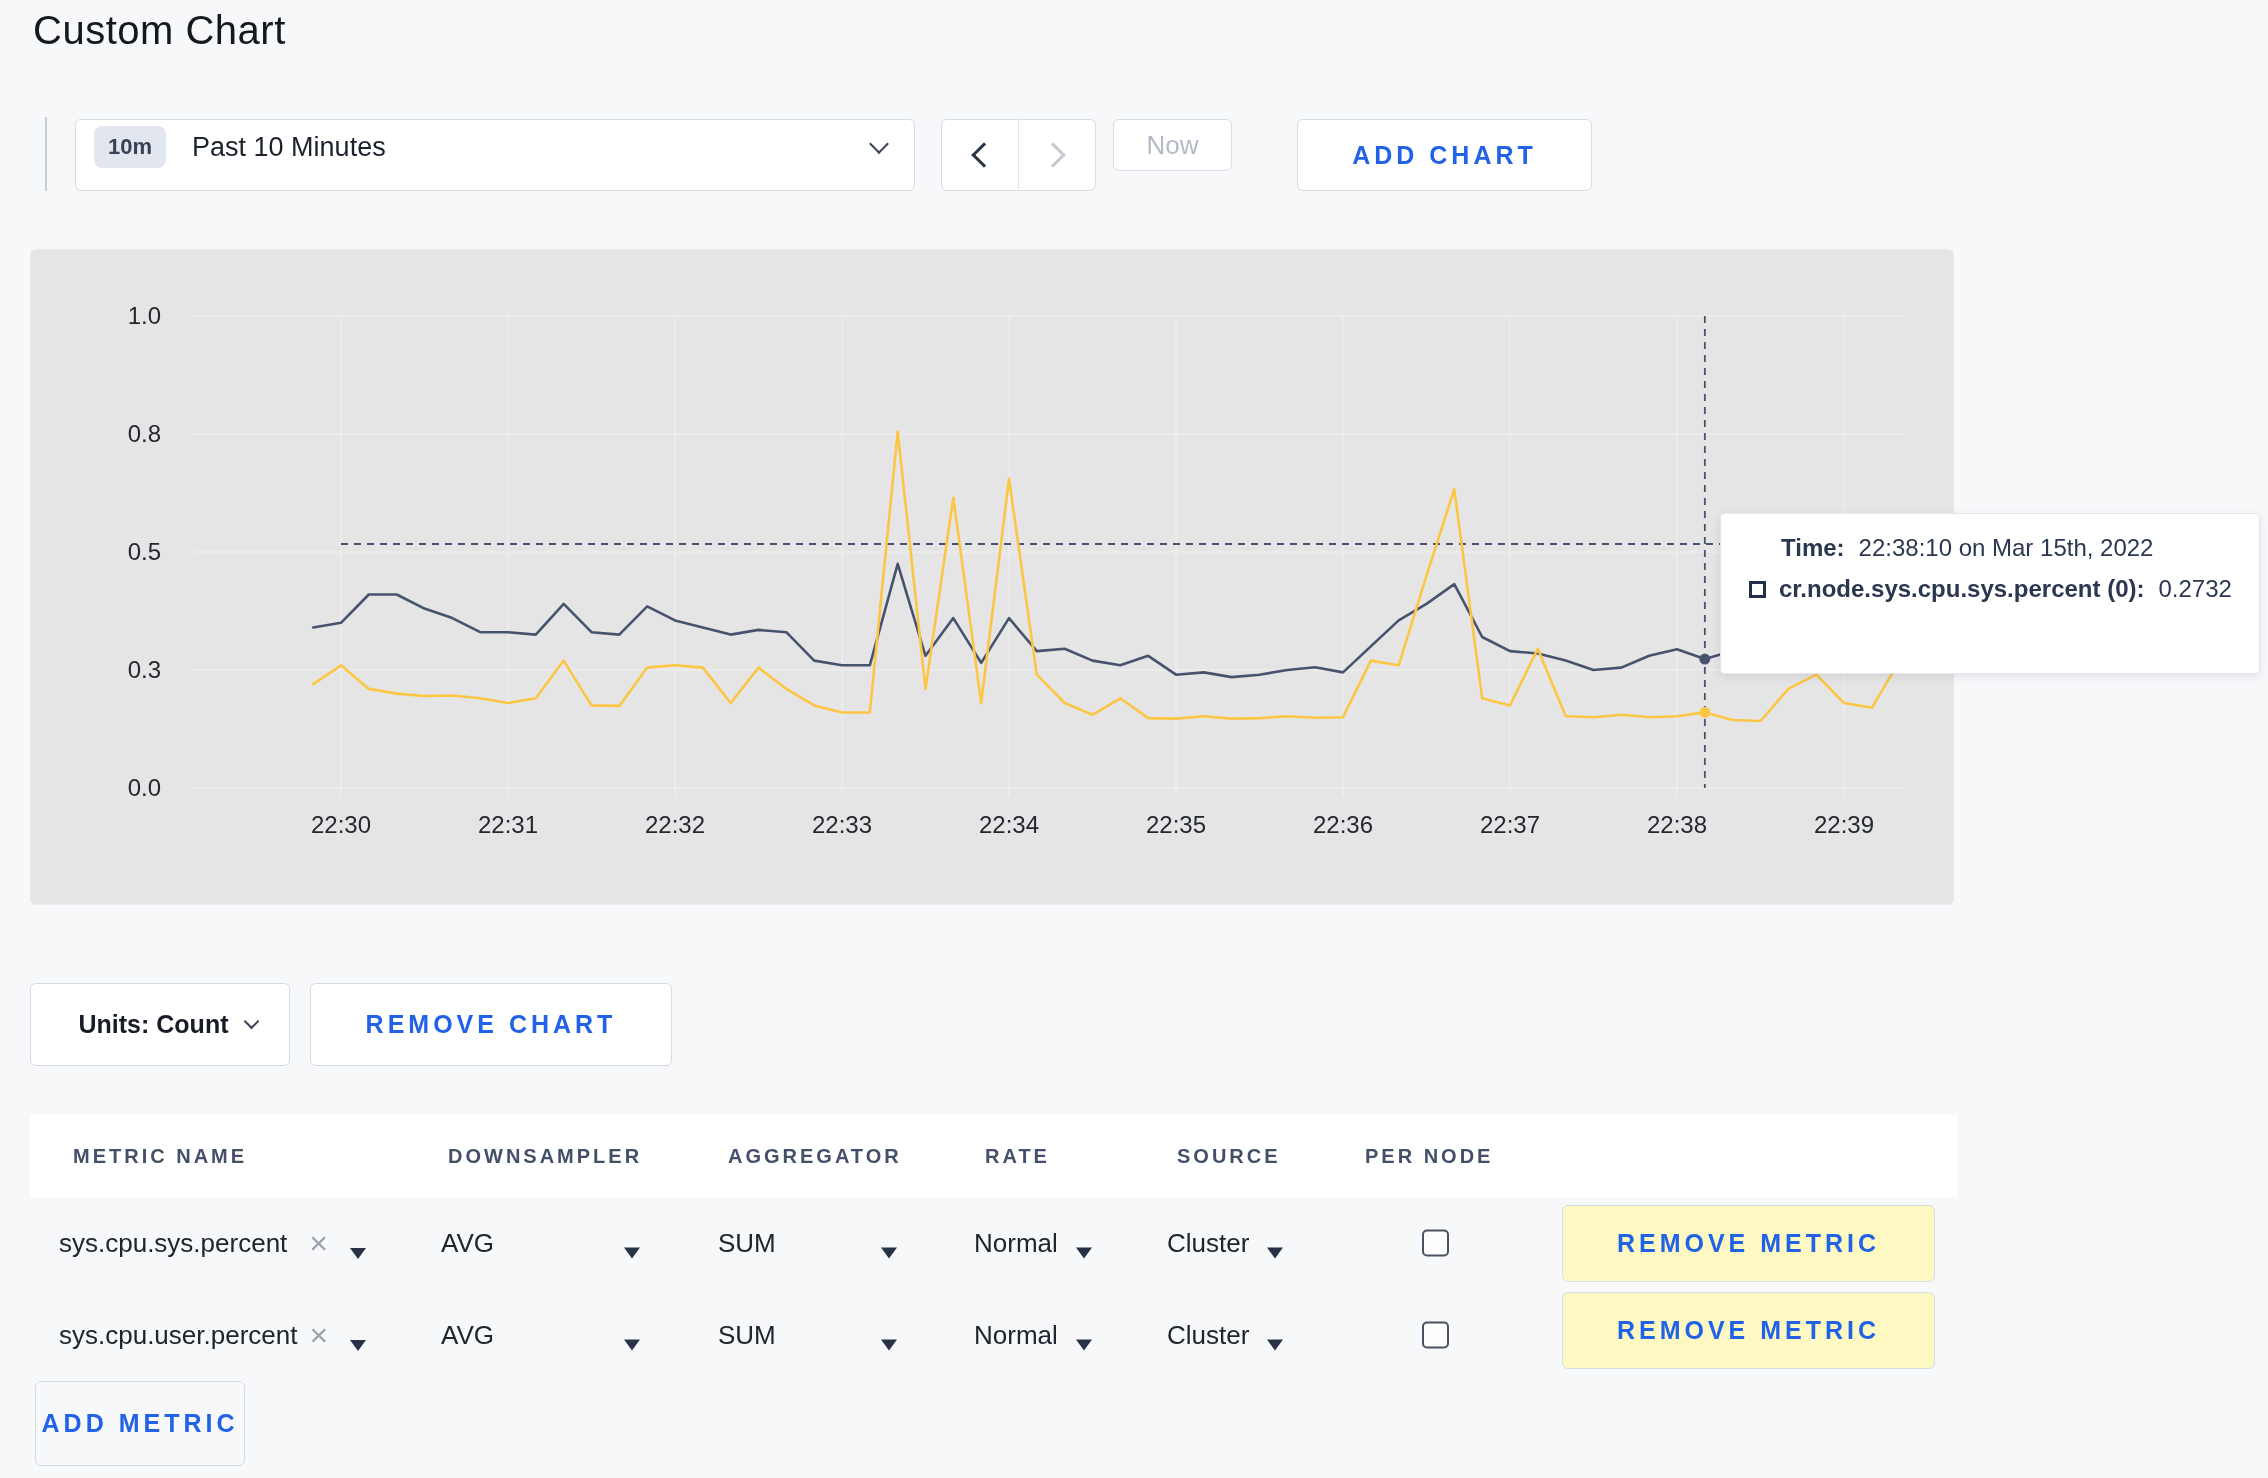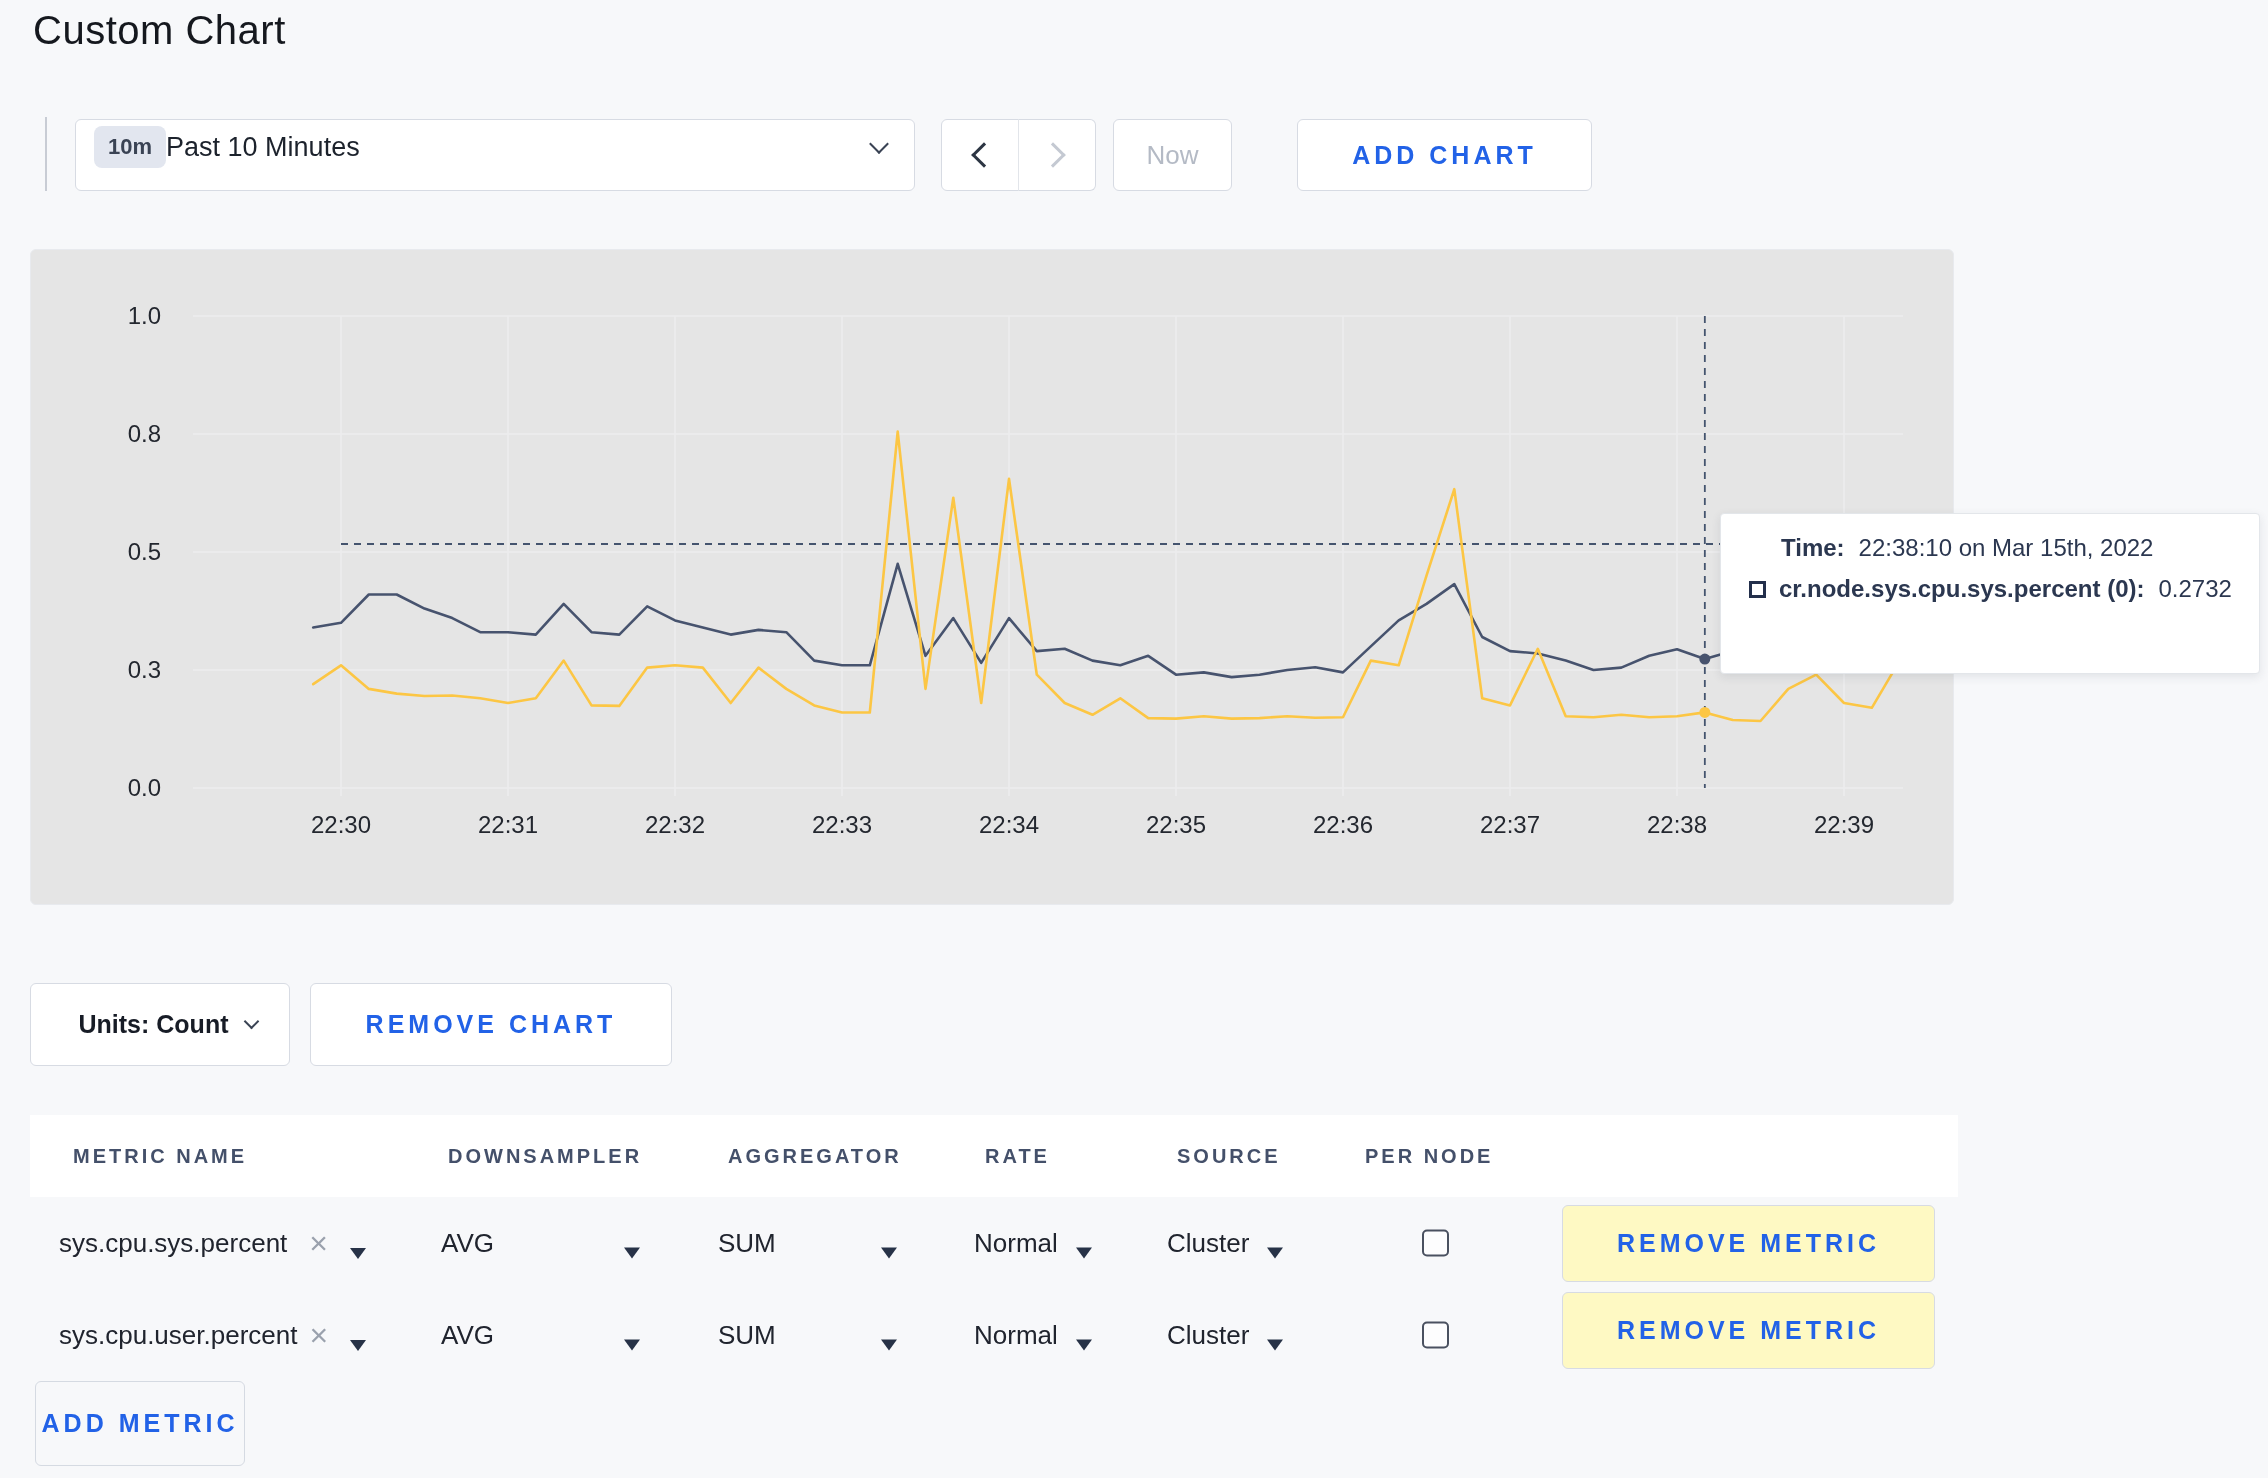--- a/index.html
+++ b/index.html
@@ -8,29 +8,29 @@
     position:relative; background:#f7f8fa; overflow:hidden;
     font-family:"Liberation Sans", sans-serif; color:#20242e;
   }
   .abs { position:absolute; }
   
   #page-title { left:33px; top:8px; font-size:40px; font-weight:500; color:#15181e; letter-spacing:.5px; }
   #toolbar-divider { left:45px; top:117px; width:2px; height:74px; background:#c8ccd4; }
   .btn { background:#fff; border:1.5px solid #d7dbe3; border-radius:6px; display:flex; align-items:center; justify-content:center; cursor:pointer; }
   #time-select { left:75px; top:119px; width:840px; height:72px; justify-content:flex-start; padding:0 28px 16px 18px; }
   #time-badge { background:#e2e6ef; border-radius:8px; padding:8px 14px; font-size:22px; font-weight:bold; color:#3a4354; }
-  #time-label { font-size:27px; color:#1c222c; }
+  #time-label { margin-left:26px; font-size:27px; color:#1c222c; }
   .chev { width:14px; height:14px; border-right:2px solid #3a4354; border-bottom:2px solid #3a4354; transform:rotate(45deg); margin-top:-7px; }
   #time-caret { margin-left:auto; }
   #prev-btn { left:941px; top:119px; width:78px; height:72px; border-radius:6px 0 0 6px; }
   #next-btn { left:1018px; top:119px; width:78px; height:72px; border-radius:0 6px 6px 0; border-left:1px solid #e2e5ea; }
   .arrow { width:18px; height:18px; border-right:3.5px solid #2c3543; border-bottom:3.5px solid #2c3543; }
   .arrow.left  { transform:rotate(135deg); margin-left:8px; }
   .arrow.right { transform:rotate(-45deg); margin-right:8px; border-color:#c4c9d2; }
-  #now-btn { left:1113px; top:119px; width:119px; height:72px; font-size:26px; color:#b4bac5; }
+  #now-btn { left:1113px; top:119px; width:119px; height:52px; font-size:26px; color:#b4bac5; }
   .blue-btn { font-size:25px; font-weight:600; letter-spacing:4px; color:#2262e7; }
   #add-chart-btn { left:1297px; top:119px; width:295px; height:72px; }
   
   #chart-card { left:30px; top:249px; width:1924px; height:656px; background:#e5e5e5; border:1.5px solid #e8eaee; border-radius:6px; }
   #chart-svg { position:absolute; left:0; top:0; }
   
   #chart-tooltip { left:1720px; top:513px; width:540px; height:161px; background:#fff; border:1.5px solid #e3e6ea;
                    border-radius:4px; box-shadow:0 3px 10px rgba(40,50,70,.10); padding:20px 0 0 28px; z-index:5; }
   .tt-row { display:flex; align-items:center; margin-bottom:13px; }
   #tt-time-row { padding-left:32px; }

